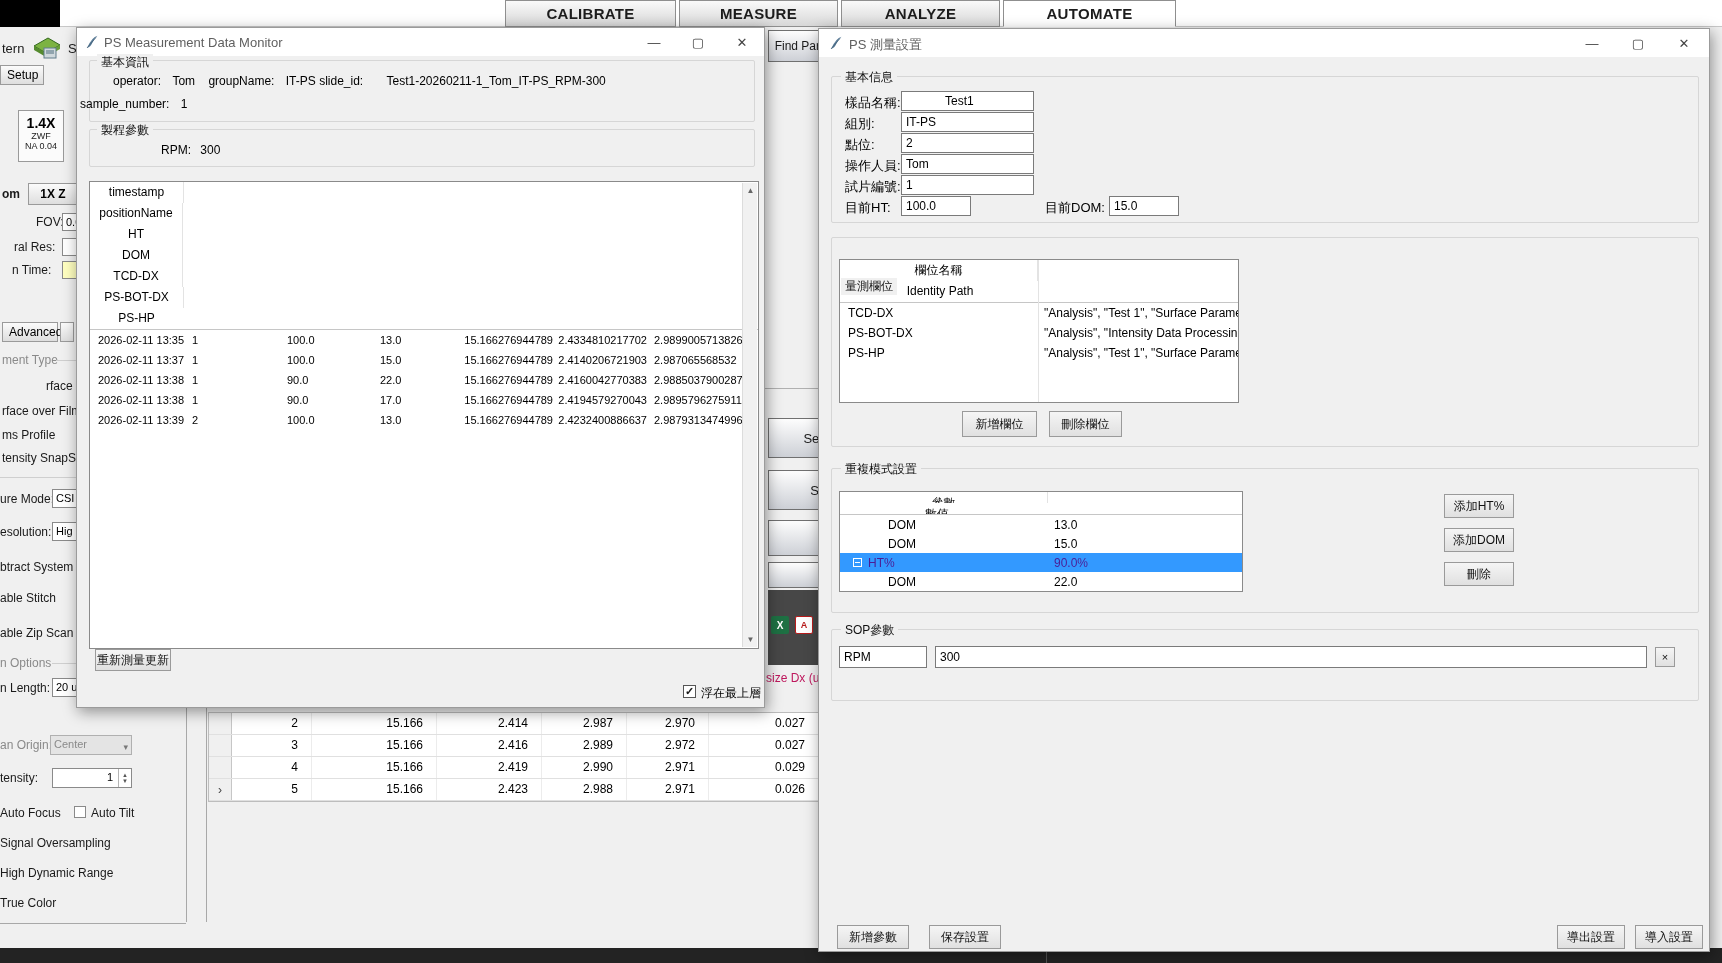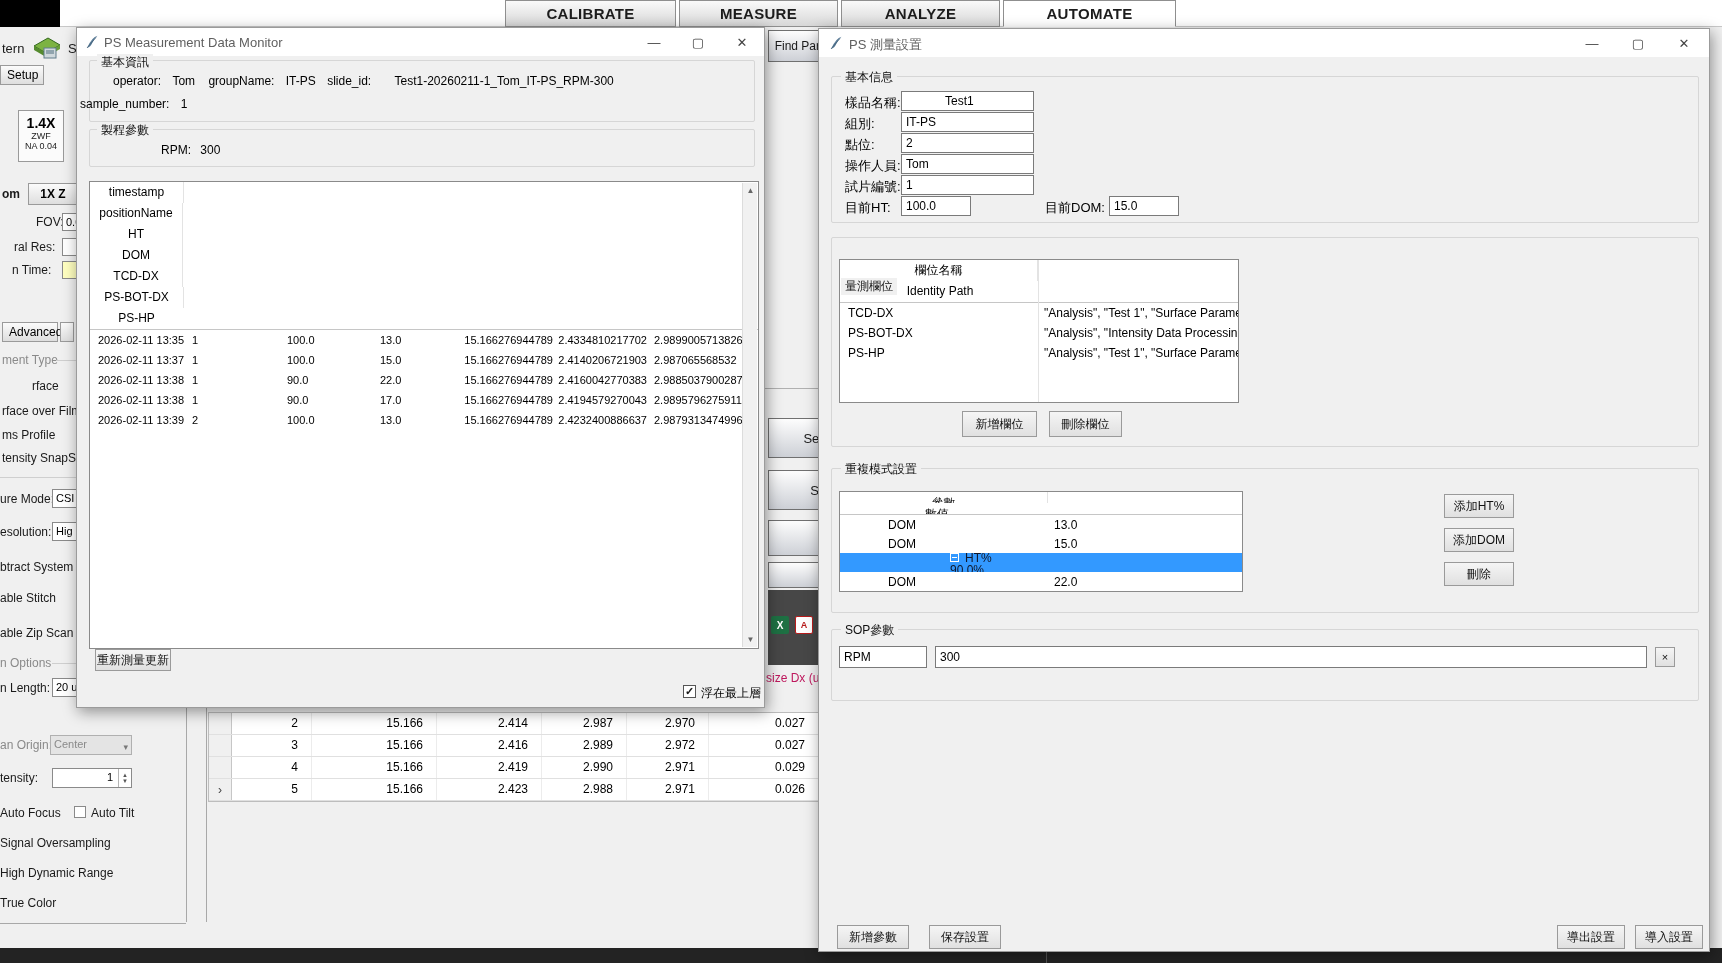--- a/index.html
+++ b/index.html
@@ -71,21 +71,21 @@
   .mh0{width:94px}.mh1{width:93px}.mh2{width:93px}.mh3{width:93px}.mh4{width:93px}.mh5{width:94px}.mh6{width:93px;border-right:none}
 
   .scrollbar { position:absolute; top:1px; right:1px; bottom:1px; width:15px; background:#f1f1f1; border-left:1px solid #dcdcdc; }
   .sb-arrow { position:absolute; left:0; width:15px; height:15px; display:flex; align-items:center; justify-content:center; font-size:8px; color:#666; }
 
   
   .fc0{width:198px;padding-left:8px;font-size:12px}.fc1{width:200px;padding-left:6px;font-size:12px}
   .fh0{width:198px}.fh1{width:200px;border-right:none}
   .rc0{width:208px}.rc1{width:194px;padding-left:6px;font-size:12px}
   .rh0{width:208px}.rh1{width:194px;border-right:none}
-  .sel-row { background:var(--selection-blue,#3399ff); color:#0f172a;flex-direction:column; }
+  .sel-row { background:var(--selection-blue,#3399ff); color:#4c1d95; }
   .expander { display:inline-flex; align-items:center; justify-content:center; width:9px; height:9px; border:1px solid #fff; margin-left:13px; flex:none; }
   .expander i { display:block; width:5px; height:1px; background:#fff; }
 
   .checkbox { position:absolute; width:13px; height:13px; background:#fff; border:1px solid #555; font-size:11px; line-height:11px; text-align:center; color:#1a1a1a; font-weight:bold; }
 
   #bottom-bar { position:absolute; left:0; top:948px; width:1722px; height:15px; background:#232323; z-index:3; }
   #bottom-bar .seam { position:absolute; left:1046px; top:0; width:1px; height:15px; background:#555; }
   .dlg1 { z-index:5; } .dlg2 { z-index:6; }
 </style>
 </head>
@@ -133,21 +133,21 @@
     <div class="sb-input" style="left:62px;top:211px;width:34px;height:18px;"></div>
 
     <div class="sb-label" style="left:12px;top:236px;">n Time:</div>
     <div class="sb-input" style="left:62px;top:234px;width:34px;height:18px;background:var(--highlight-yellow,#ffffc0);"></div>
 
     <div class="sb-tab" style="left:2px;top:295px;width:56px;height:20px;">Advanced</div>
     <div class="sb-tab" style="left:60px;top:295px;width:14px;height:20px;"></div>
 
     <div class="sb-label sb-gray" style="left:2px;top:326px;">ment Type</div>
     <div class="sb-line" style="left:56px;top:333px;width:130px;"></div>
-    <div class="sb-label" style="left:4px;top:352px;padding-left:28px;">rface</div>
+    <div class="sb-label" style="left:18px;top:352px;padding-left:28px;">rface</div>
     <div class="sb-label" style="left:2px;top:377px;">rface over Film</div>
     <div class="sb-label" style="left:2px;top:401px;">ms Profile</div>
     <div class="sb-label" style="left:2px;top:424px;">tensity SnapSh</div>
     <div class="sb-line" style="left:0;top:450px;width:186px;"></div>
 
     <div class="sb-label" style="left:0;top:465px;">ure Mode:</div>
     <div class="sb-input" style="left:52px;top:462px;width:33px;height:19px;">CSI</div>
     <div class="sb-label" style="left:0;top:498px;">esolution:</div>
     <div class="sb-input" style="left:52px;top:495px;width:33px;height:19px;">Hig</div>
 
@@ -254,21 +254,21 @@
       </div>
     </div>
 
     <div class="gbox" style="left:12px;top:32px;width:666px;height:62px;"></div>
     <div class="glbl" style="left:20px;top:26px;">基本資訊</div>
     <div class="abs nowrap" style="left:36px;top:46px;font-size:12px;">
       <span>operator:</span>
       <span style="margin-left:8px;">Tom</span>
       <span style="margin-left:10px;">groupName:</span>
       <span style="margin-left:8px;">IT-PS</span>
-      <span style="margin-left:8px;">slide_id:</span>
+      <span style="">slide_id:</span>
       <span style="margin-left:20px;">Test1-20260211-1_Tom_IT-PS_RPM-300</span>
     </div>
     <div class="abs nowrap" style="left:3px;top:69px;font-size:12px;">
       <span>sample_number:</span>
       <span style="margin-left:8px;">1</span>
     </div>
 
     <div class="gbox" style="left:12px;top:101px;width:666px;height:38px;"></div>
     <div class="glbl" style="left:20px;top:94px;">製程參數</div>
     <div class="abs nowrap" style="left:84px;top:115px;font-size:12px;">

